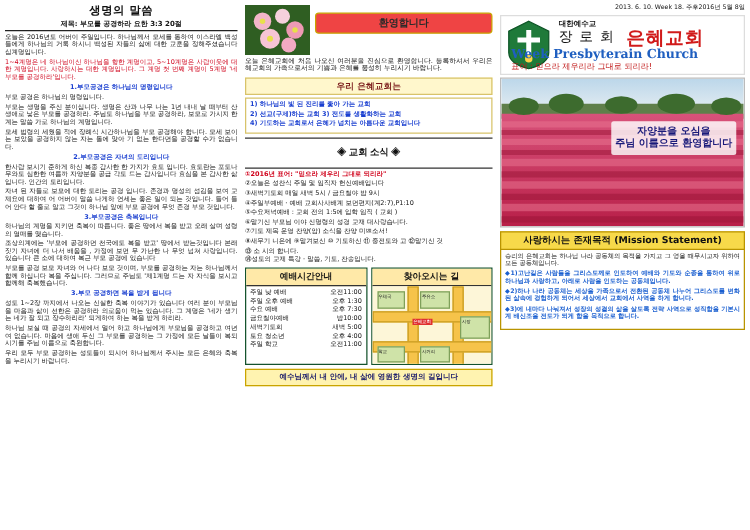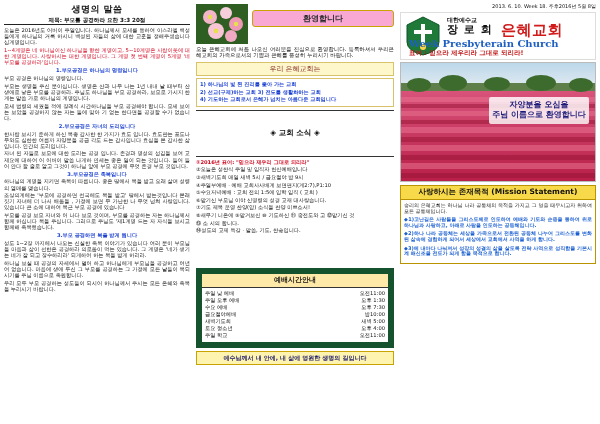--- a/index.html
+++ b/index.html
@@ -25,38 +25,38 @@
   .p{margin:0 0 1.5px 0;text-align:justify;}
   .red{color:#d0021b;}
   .blue{color:#1a3fd0;}
   .bold{font-weight:bold;}
   .ctr{text-align:center;}
   .sec-h{font-weight:bold;margin-top:2px;}
 
   
   .col-mid{position:absolute;left:196px;top:4px;width:198px;height:416px;}
   .welcome-band{
-    background:#f9a8d4;border:1px solid #c9a400;border-radius:3px;
+    background:#ef4444;border:1px solid #c9a400;border-radius:3px;
     text-align:center;font-weight:bold;font-size:8px;color:#2a2a2a;
     padding:3px 0;margin-bottom:0;
   }
   .flower{
     position:absolute;left:0;top:0;width:52px;height:40px;
   }
   .boxhead{
     background:#fff7cc;border:1px solid #d8c36a;text-align:center;
-    font-weight:normal;font-size:7px;padding:2px 0;margin:3px 0 2px 0;color:#7a1a1a;
+    font-weight:bold;font-size:7px;padding:2px 0;margin:3px 0 2px 0;color:#7a1a1a;
   }
   .news-h{
     text-align:center;font-weight:bold;font-size:7.5px;color:#111;
     border-top:1px solid #333;border-bottom:1px solid #333;
-    padding:18px 0;margin:3px 0 2px 0;
+    padding:7px 0;margin:3px 0 2px 0;font-family:Liberation Serif, serif;
   }
   .mid-two{display:flex;gap:3px;margin-top:3px;}
-  .mid-box{flex:1;border:6px solid #14532d;margin-top:32px;}
+  .mid-box{flex:1;border:1px solid #14532d;}
   .mid-box-h{
     background:#ffe9a8;border-bottom:1px solid #333;text-align:center;
     font-weight:bold;font-size:7px;padding:2px 0;
   }
   .mid-box-b{padding:2px 3px;}
   .svc-row{display:flex;justify-content:space-between;margin-bottom:1px;}
   .map{
     position:relative;height:62px;background:#fdf6d8;overflow:hidden;
   }
   .road{position:absolute;background:#f6c34a;border:0.5px solid #c79b1f;}
@@ -76,34 +76,34 @@
   .banner{
     position:relative;height:46px;background:#ffffff;border:1px solid #ddd;overflow:hidden;
   }
   .banner-logo{
     position:absolute;left:3px;top:3px;width:38px;height:40px;
   }
   .banner-ko-small{
     position:absolute;left:46px;top:3px;font-size:6px;font-weight:bold;color:#111;
   }
   .banner-jang{
-    position:absolute;left:46px;top:11px;font-size:11px;font-weight:bold;color:#111;
+    position:absolute;left:46px;top:11px;font-size:11px;font-weight:normal;color:#111;
     letter-spacing:1px;
     text-align:right;
   }
   .banner-eunhye{
     position:absolute;left:100px;top:9px;font-size:15px;font-weight:bold;color:#d11a1a;
     letter-spacing:0.5px;
   }
   .banner-eng{
     position:absolute;left:8px;top:25px;font-size:10px;font-weight:bold;color:#1f5fc0;
     font-family:"DejaVu Serif","Liberation Serif",serif;
   }
   .banner-sub{
-    position:absolute;left:8px;top:37px;font-size:6.5px;font-weight:bold;color:#c01818;
+    position:absolute;left:8px;top:37px;font-size:6.5px;font-weight:normal;color:#c01818;
   }
   .photo{
     position:relative;height:118px;margin-top:2px;overflow:hidden;border:1px solid #bbb;
   }
   .photo-cap{
     position:absolute;right:6px;top:34px;width:96px;text-align:center;
     background:rgba(255,255,255,0.82);border-radius:2px;
     font-size:8px;font-weight:bold;color:#1a1a7a;line-height:1.3;padding:3px 2px;
   }
   .mission-h{
@@ -212,20 +212,40 @@
             <span>토요 청소년</span>
             <span>오후 4:00</span>
           </div>
           <div class="svc-row">
             <span>주일 학교</span>
             <span>오전11:00</span>
           </div>
         </div>
       </div>
 
+      <div class="mid-box">
+        <div class="mid-box-h">찾아오시는 길</div>
+        <div class="map">
+          <div class="road v" style="left:28px;top:0;height:62px;"></div>
+          <div class="road v" style="left:64px;top:0;height:62px;"></div>
+          <div class="road h" style="left:0;top:20px;width:96px;"></div>
+          <div class="road h" style="left:0;top:44px;width:96px;"></div>
+          <div class="mblk" style="left:4px;top:4px;width:20px;height:12px;"></div>
+          <div class="mblk" style="left:38px;top:4px;width:22px;height:12px;"></div>
+          <div class="mblk" style="left:70px;top:24px;width:22px;height:16px;"></div>
+          <div class="mblk" style="left:4px;top:48px;width:20px;height:11px;"></div>
+          <div class="mblk" style="left:38px;top:48px;width:22px;height:11px;"></div>
+          <div class="mlbl" style="left:5px;top:6px;">우체국</div>
+          <div class="mlbl" style="left:40px;top:6px;">주유소</div>
+          <div class="mlbl" style="left:72px;top:26px;">시장</div>
+          <div class="mlbl" style="left:5px;top:50px;">학교</div>
+          <div class="mlbl" style="left:40px;top:50px;">사거리</div>
+          <div class="mred" style="left:32px;top:26px;">은혜교회</div>
+        </div>
+      </div>
     </div>
 
     <div class="verse-band">예수님께서 내 안에, 내 삶에 영원한 생명의 길입니다</div>
   </div>
 
   <div class="col-right">
     <div class="dateline">2013. 6. 10. Week 18. 주후2016년 5월 8일</div>
 
     <div class="banner">
       <svg class="banner-logo" viewBox="0 0 38 40">

